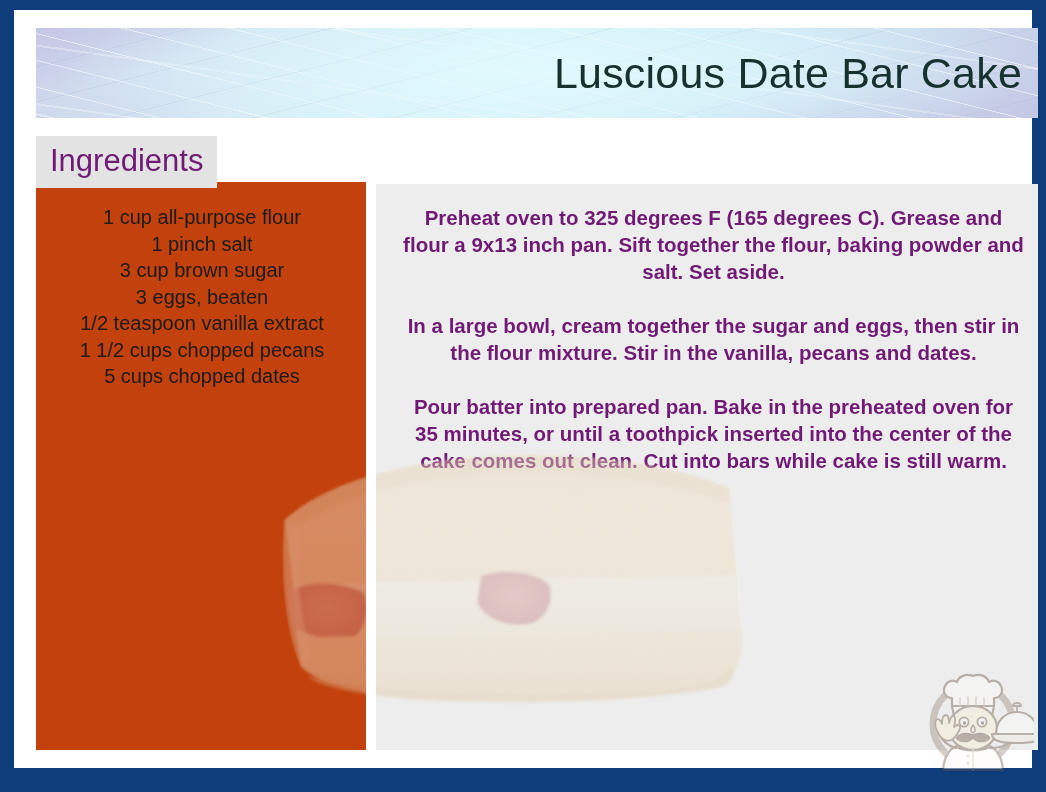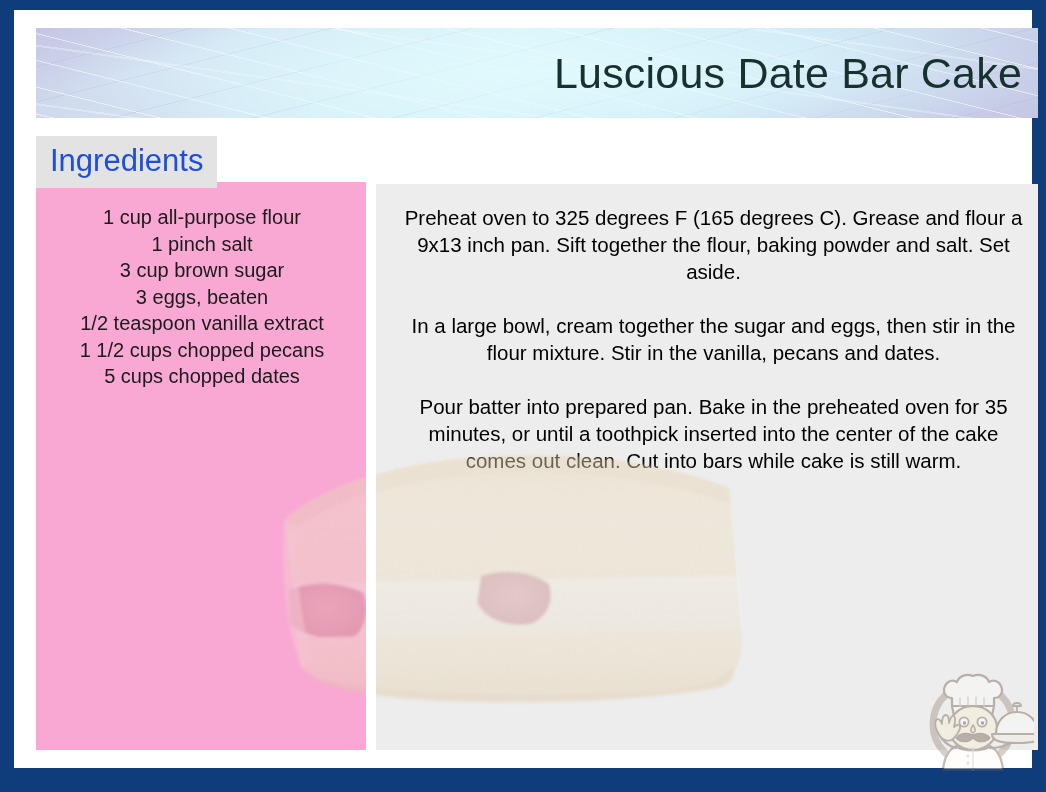--- a/index.html
+++ b/index.html
@@ -66,41 +66,41 @@
     font-size: 43px;
     color: #16312e;
     letter-spacing: 0.2px;
     white-space: nowrap;
   }
 
   
   .tab-heading {
     position: absolute;
     background: #e3e3e3;
-    color: #1d4ed8;
+    color: #701a75;
     font-size: 31px;
     line-height: 46px;
     padding: 2px 14px 4px 14px;
     white-space: nowrap;
     z-index: 4;
   }
   .tab-ingredients { left: 22px;  top: 126px; }
   .tab-directions  { left: 362px; top: 128px; background: #ececec; }
 
   
   .panel {
     position: absolute;
     bottom: 18px;
     z-index: 1;
   }
   .panel-ingredients {
     left: 22px;
     top: 172px;
     width: 330px;
-    background: #f9a8d4;
+    background: #c2410c;
   }
   .panel-directions {
     left: 362px;
     top: 174px;
     width: 662px;
     background: #ededed;
   }
 
   .ingredient-list {
     position: absolute;
@@ -114,22 +114,23 @@
   }
   .ingredient-item { white-space: nowrap; }
 
   .directions-body {
     position: absolute;
     left: 27px;
     top: 20px;
     right: 14px;
     font-size: 20.5px;
     line-height: 27px;
-    color: #000000;
+    color: #701a75;
     z-index: 5;
+    font-weight: bold;
   }
   .directions-para { margin: 0 0 27px 0; }
   .directions-para:last-child { margin-bottom: 0; }
 
   
   .cake-photo {
     position: absolute;
     left: 253px;
     top: 438px;
     width: 486px;

